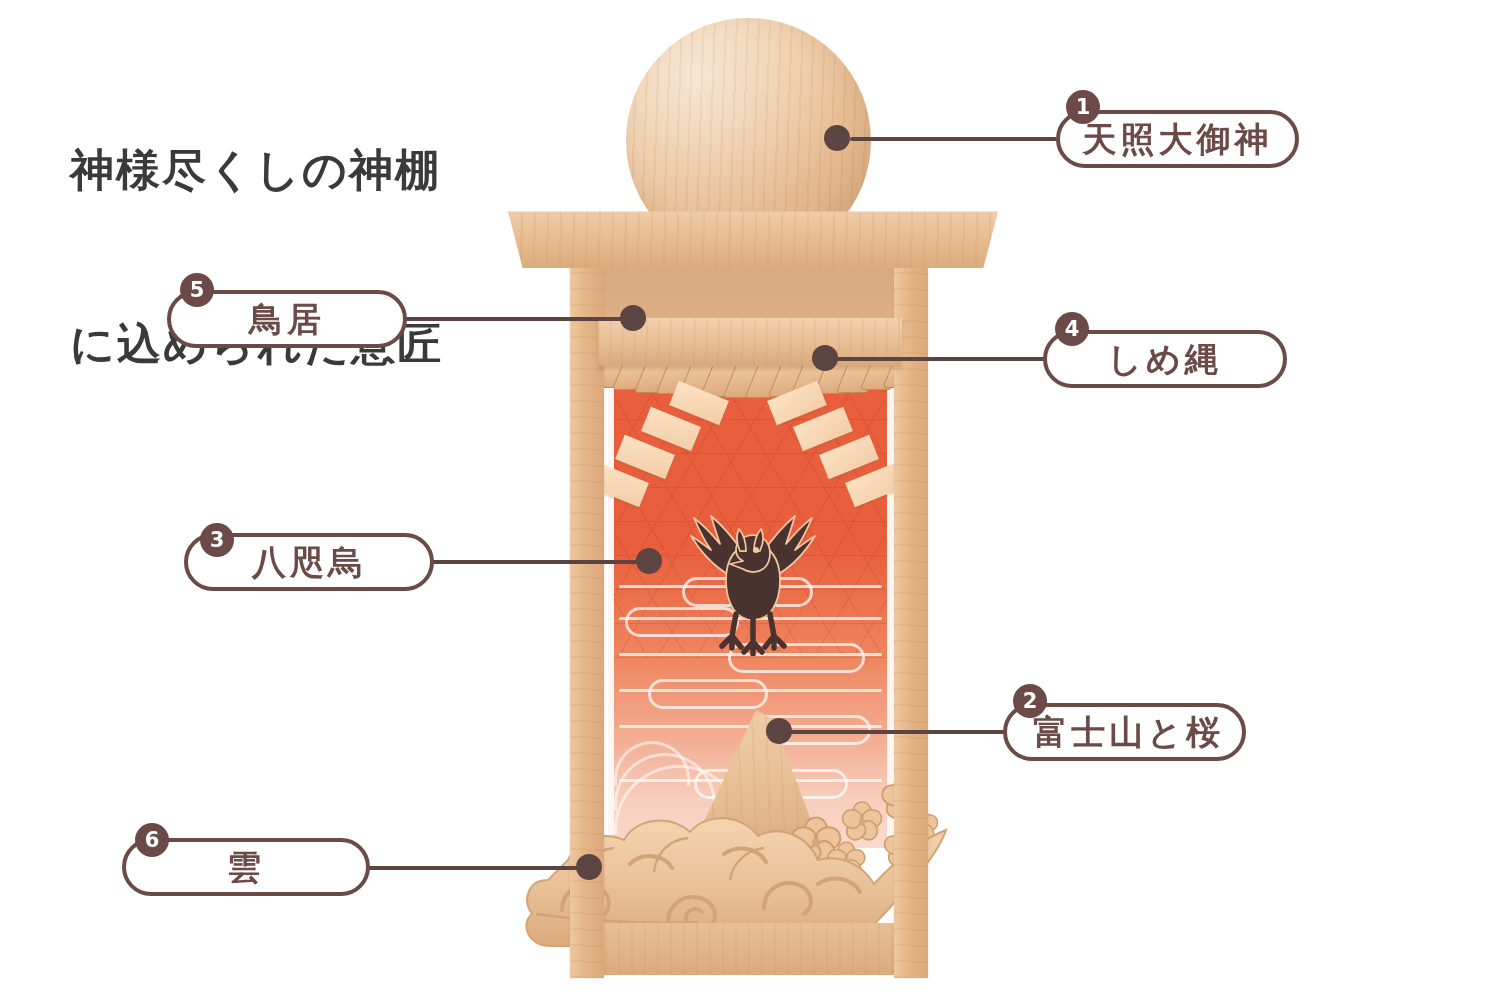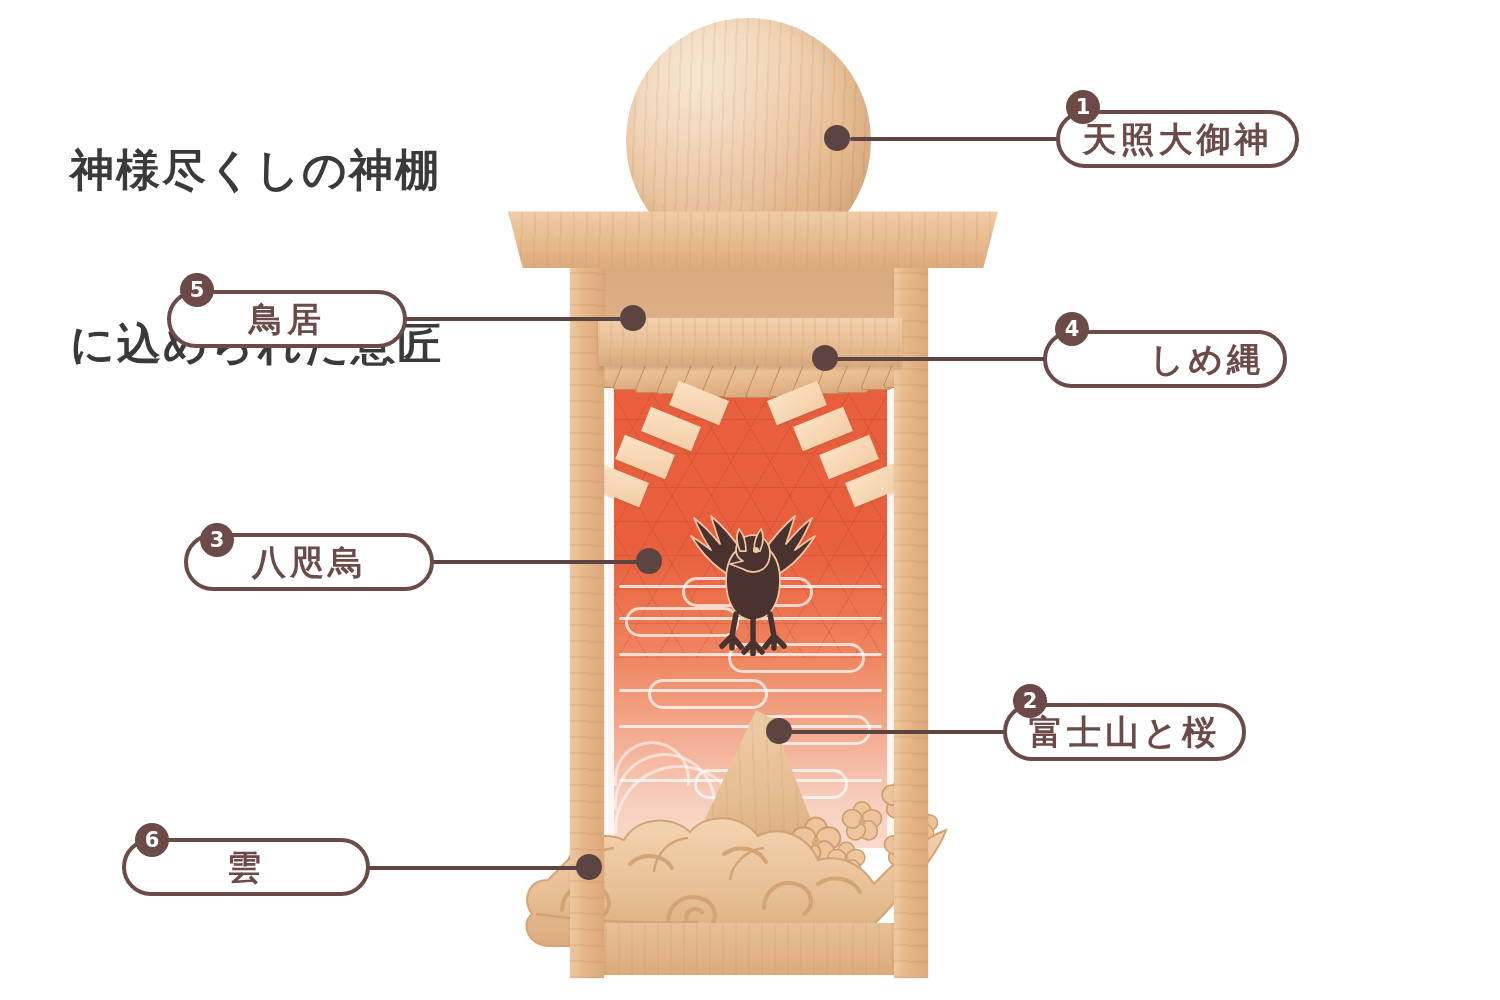--- a/index.html
+++ b/index.html
@@ -399,33 +399,33 @@
 
   <div id="callouts">
       <div class="conn" style="left: 850px; top: 137px; width: 212px;"></div>
       <div class="dot" style="left: 824px; top: 125px;"></div>
       <div class="pill" style="left: 1056px; top: 110px; width: 243px;">
         <span class="ptext">天照大御神</span>
       </div>
       <div class="badge" style="left: 1066px; top: 90px;">1</div>
       <div class="conn" style="left: 786px; top: 730px; width: 224px;"></div>
       <div class="dot" style="left: 766px; top: 718px;"></div>
-      <div class="pill" style="left: 1003px; top: 703px; width: 243px;">
+      <div class="pill" style="left: 1003px; top: 703px; width: 243px; justify-content: flex-end;">
         <span class="ptext">富士山と桜</span>
       </div>
       <div class="badge" style="left: 1013px; top: 684px;">2</div>
       <div class="conn" style="left: 424px; top: 560px; width: 222px;"></div>
       <div class="dot" style="left: 636px; top: 548px;"></div>
       <div class="pill" style="left: 184px; top: 533px; width: 250px;">
         <span class="ptext">八咫烏</span>
       </div>
       <div class="badge" style="left: 200px; top: 523px;">3</div>
       <div class="conn" style="left: 828px; top: 357px; width: 222px;"></div>
       <div class="dot" style="left: 812px; top: 345px;"></div>
-      <div class="pill" style="left: 1043px; top: 330px; width: 244px; justify-content: flex-end;">
+      <div class="pill" style="left: 1043px; top: 330px; width: 244px;">
         <span class="ptext">しめ縄</span>
       </div>
       <div class="badge" style="left: 1055px; top: 312px;">4</div>
       <div class="conn" style="left: 398px; top: 317px; width: 234px;"></div>
       <div class="dot" style="left: 620px; top: 305px;"></div>
       <div class="pill" style="left: 167px; top: 290px; width: 240px;">
         <span class="ptext">鳥居</span>
       </div>
       <div class="badge" style="left: 180px; top: 273px;">5</div>
       <div class="conn" style="left: 360px; top: 866px; width: 230px;"></div>

